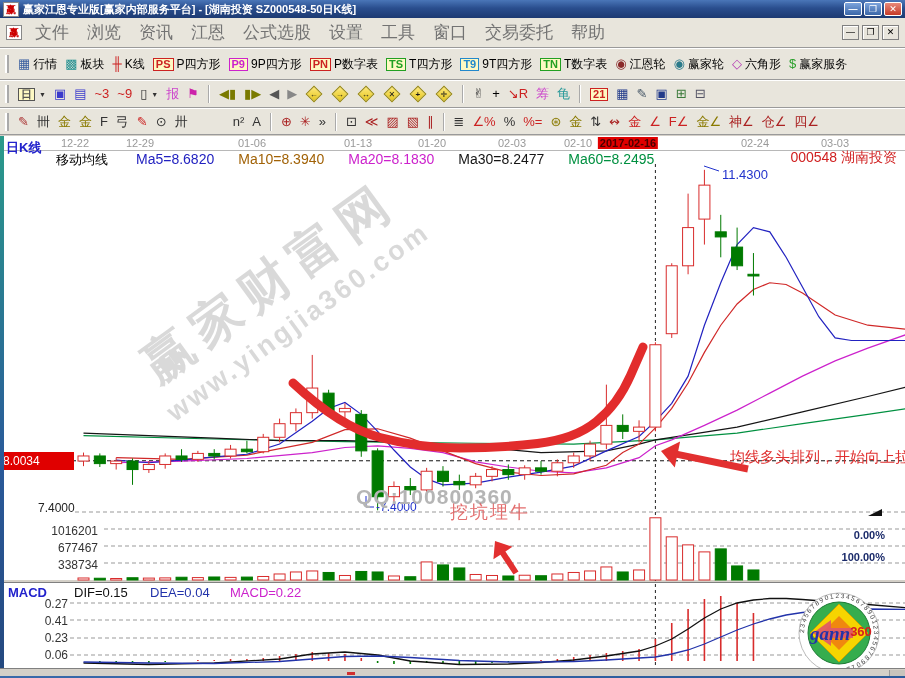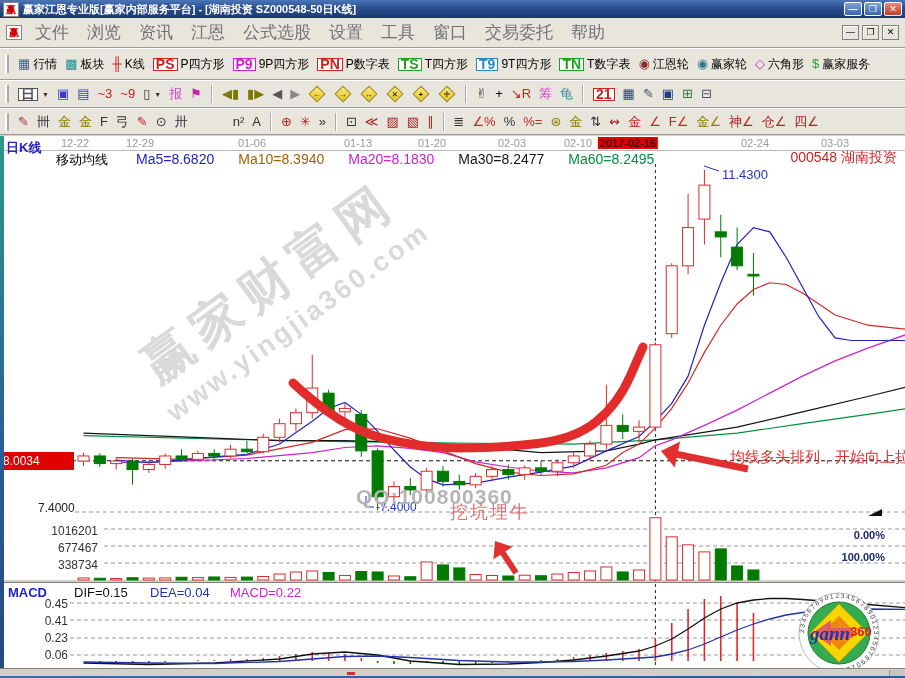--- a/index.html
+++ b/index.html
@@ -23,21 +23,21 @@
     box-shadow:1px 1px 0 #fff inset; }
 
   
   .tbar { background:#e8e5dc; border-top:1px solid #fff; border-bottom:1px solid #9a9a9a; display:flex; align-items:center; padding:0 4px; overflow:hidden; }
   .tb1 { height:32px; } .tb2 { height:28px; } .tb3 { height:27px; }
   .grip { width:3px; height:18px; border-left:2px solid #fff; border-right:2px solid #aaa; margin:0 5px 0 1px; }
   .sep { width:2px; height:18px; border-left:1px solid #aaa; border-right:1px solid #fff; margin:0 5px; }
   .titem { display:inline-flex; align-items:center; gap:3px; padding:1px 4px; white-space:nowrap; }
   .ticon { font-size:13px; line-height:14px; }
   .tlabel { font-size:12px; color:#000; }
-  .tbox { font-size:14px; font-weight:bold; border:1px solid; padding:0 2px; line-height:11px; background:#ffffff; }
+  .tbox { font-size:11px; font-weight:bold; border:1px solid; padding:0 2px; line-height:11px; background:#fef9c3; }
   .dd { font-size:7px; color:#333; margin-left:1px; }
   .diamond { width:12px; height:12px; background:linear-gradient(135deg,#ffe97a,#e3c51d); border:1px solid #96860e;
     transform:rotate(45deg); display:inline-flex; align-items:center; justify-content:center; margin:2px 3px; }
   .darrow { transform:rotate(-45deg); font-size:8px; color:#1a1a1a; font-weight:bold; }
 
   
   .chart { position:absolute; left:0; top:136px; width:905px; height:542px; background:#fff; }
   .chart-left-border { position:absolute; left:0; top:0; width:4px; height:542px;
      background:linear-gradient(#2a9a8a,#2a5a9a 60%,#24487e); z-index:5; }
   .clabel { position:absolute; white-space:nowrap; z-index:4; }
@@ -650,21 +650,21 @@
   <div class="pct" style="top:393px">0.00%</div>
   <div class="pct" style="top:415px">100.00%</div>
 
   <div class="macdHead">
     <span style="color:#2222cc;font-weight:bold;width:66px">MACD</span>
     <span style="color:#111;width:76px">DIF=0.15</span>
     <span style="color:#2233aa;width:80px">DEA=0.04</span>
     <span style="color:#cc22cc">MACD=0.22</span>
   </div>
   <div id="macdScale">
-      <span class="macdscale" style="top: 461px;">0.45</span>
+      <span class="macdscale" style="top: 461px;">0.27</span>
       <span class="macdscale" style="top: 478px;">0.41</span>
       <span class="macdscale" style="top: 495px;">0.23</span>
       <span class="macdscale" style="top: 512px;">0.06</span>
     </div>
 
   <div class="bstrip">
     <span class="redtick"></span>
     <span class="corner"></span>
     <span class="blueedge"></span>
   </div>

